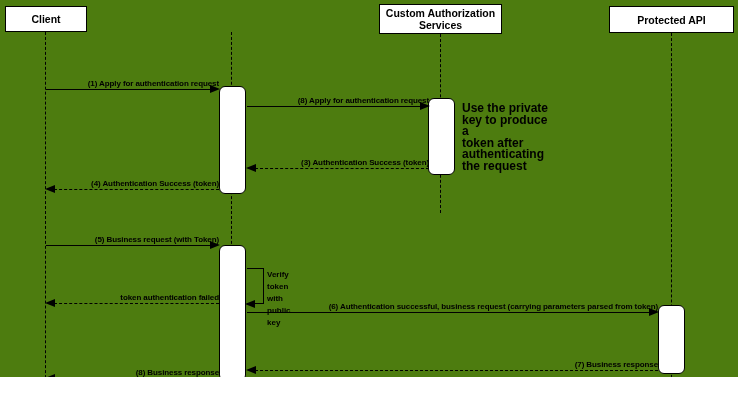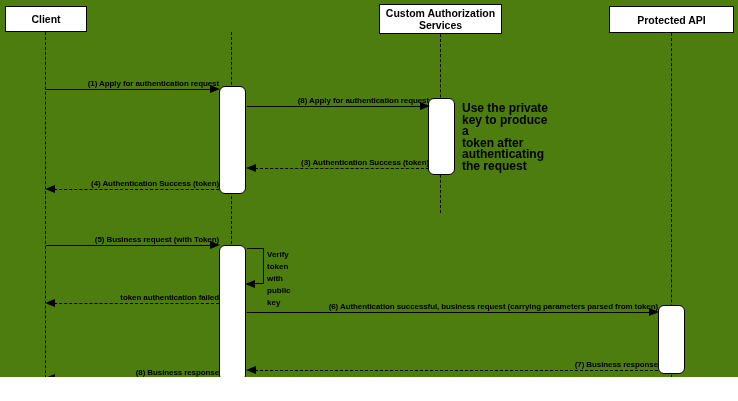--- a/index.html
+++ b/index.html
@@ -105,21 +105,21 @@
     <div class="line dashed"></div>
     <div class="arrow left"></div>
   </div>
 
   <div class="msg to-right" style="left:46px;top:246px;width:173px">
     <div class="msg-label">(5) Business request (with Token)</div>
     <div class="line solid"></div>
     <div class="arrow right"></div>
   </div>
 
-  <div class="self-loop" style="left:247px;top:248px;width:16px;height:34px">
+  <div class="self-loop" style="left:247px;top:268px;width:16px;height:34px">
     <div class="arrow left"></div>
     <div class="self-label">Verify token
 with public key</div>
   </div>
 
   <div class="msg to-left" style="left:46px;top:304px;width:173px">
     <div class="msg-label">token authentication failed</div>
     <div class="line dashed"></div>
     <div class="arrow left"></div>
   </div>

